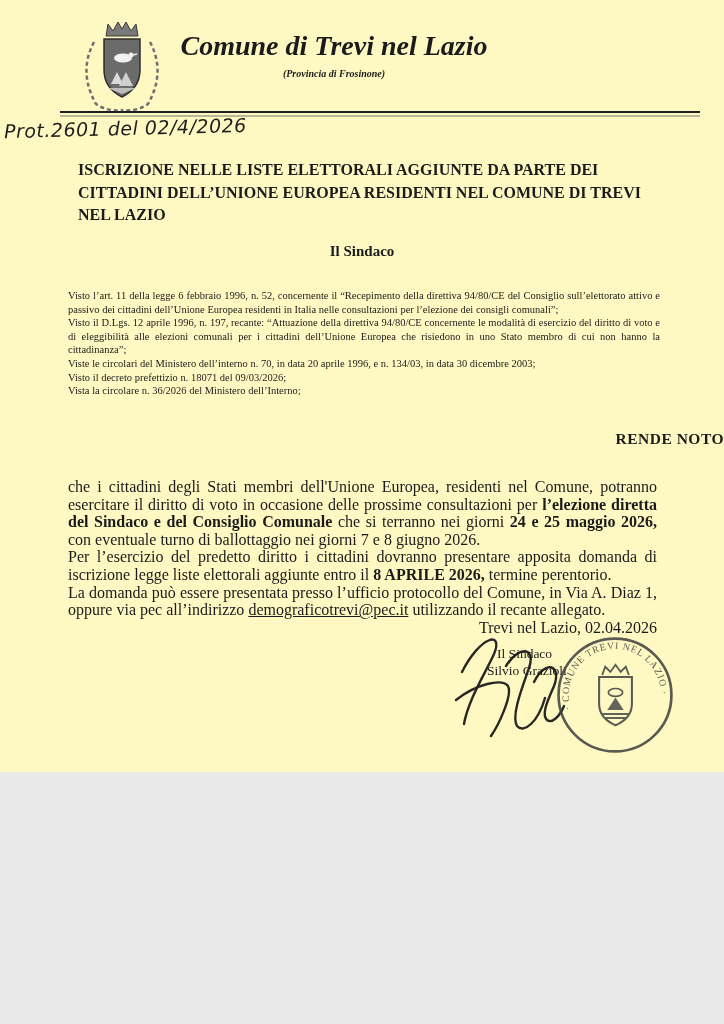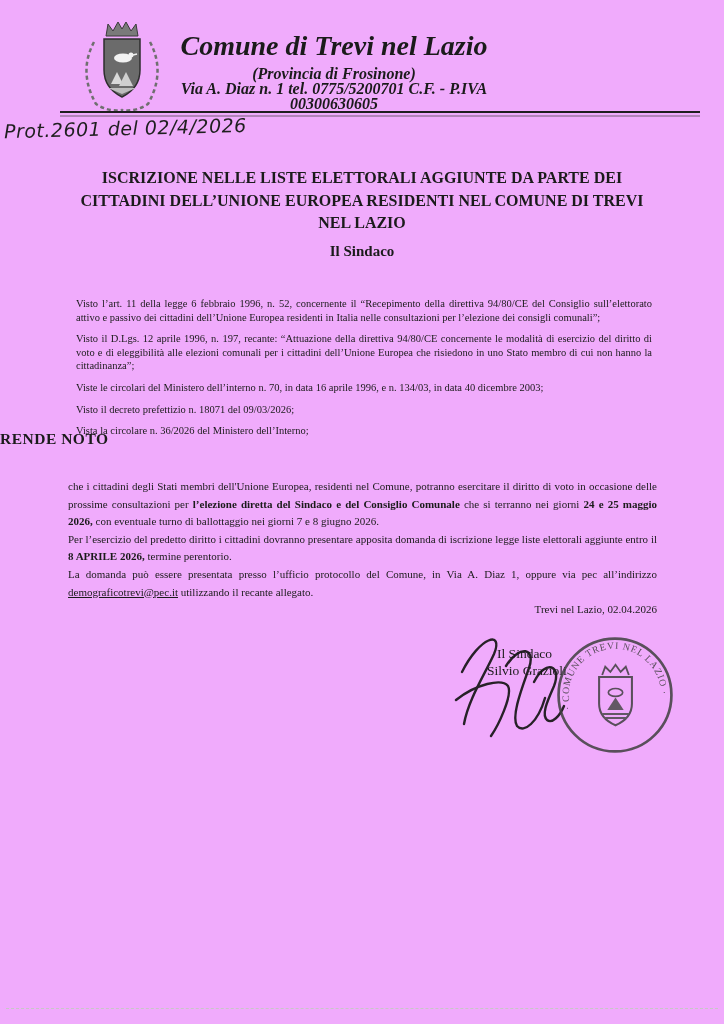--- a/index.html
+++ b/index.html
@@ -1,45 +1,45 @@
 <!DOCTYPE html>
 <html><head>
 <meta charset="utf-8">
 <style>
   html,body{margin:0;padding:0;background:#e9e9e9;}
   .page{
-    position:relative;width:724px;height:1024px;margin:0 auto;
-    background:#f0abfc;overflow:hidden;
+    position:relative;width:724px;height:772px;margin:0 auto;
+    background:#fef9c3;overflow:hidden;
     font-family:"Liberation Serif",serif;color:#1b1b1b;
   }
   
   .logo{position:absolute;left:78px;top:14px;width:88px;height:100px;}
   .header-text{position:absolute;left:148px;top:26px;width:372px;text-align:center;}
   .muni-title{margin:0;font-size:28px;line-height:40px;font-weight:bold;font-style:italic;white-space:nowrap;}
-  .muni-sub{margin:0;font-size:16px;line-height:15px;font-weight:bold;font-style:italic;}
+  .muni-sub{margin:0;font-size:10px;line-height:15px;font-weight:bold;font-style:italic;}
   .header-rule{position:absolute;left:60px;top:111px;width:640px;height:0;
     border-top:2px solid #1f1f1f;}
   .header-rule::after{content:"";position:absolute;left:0;top:2px;width:100%;height:2px;
     background:rgba(60,60,60,.35);filter:blur(.6px);}
   
   .prot-note{position:absolute;left:4px;top:117px;
     font-family:"DejaVu Sans",sans-serif;font-style:italic;font-size:19px;
     letter-spacing:.5px;transform:rotate(-1.5deg);color:#1f1f1f;}
   
-  .notice-title{position:absolute;left:78px;top:167px;width:568px;text-align:center;
+  .notice-title{position:absolute;left:78px;top:159px;width:568px;
     font-weight:bold;font-size:16px;line-height:22.5px;}
   .issuer{position:absolute;left:0;top:243px;width:724px;text-align:center;
     font-weight:bold;font-size:15px;}
   .premises{position:absolute;left:68px;top:289px;width:592px;
     font-size:10.5px;line-height:13.6px;text-align:justify;}
-  .premises p{margin:8px;}
-  .rende-noto{position:absolute;left:0;top:430px;width:724px;text-align:left;
+  .premises p{margin:0;}
+  .rende-noto{position:absolute;left:0;top:430px;width:724px;text-align:right;
     font-weight:bold;font-size:15.5px;letter-spacing:.5px;}
   .body-text{position:absolute;left:68px;top:478px;width:589px;
-    font-size:11px;line-height:17.6px;text-align:justify;}
+    font-size:16px;line-height:17.6px;text-align:justify;}
   .body-text p{margin:0;}
   .body-text .b{font-weight:bold;}
   .body-text .u{text-decoration:underline;font-family:Liberation Serif, serif;}
   .dateline{text-align:right;}
   
   .sig-role{position:absolute;left:497px;top:646px;font-size:13.5px;}
   .sig-name{position:absolute;left:487px;top:663px;font-size:13.5px;}
   .sig-scrawl{position:absolute;left:448px;top:628px;width:140px;height:118px;opacity:.92;}
   .stamp{position:absolute;left:556px;top:636px;width:118px;height:118px;opacity:.85;}
   
@@ -65,34 +65,33 @@
       <circle cx="53" cy="41" r="2.5" fill="#f2f2f2"></circle>
       <path d="M55 41 L59 40" stroke="#f2f2f2" stroke-width="1.5"></path>
 
       <path d="M33 70 L39 58 L45 70 Z" fill="#d9d9d9"></path>
       <path d="M41 72 L48 58 L55 72 Z" fill="#cfcfcf"></path>
       <path d="M30 74 L44 74 L58 74 L44 80 Z" fill="#bdbdbd"></path>
     </svg>
     <div class="header-text">
       <h1 class="muni-title">Comune di Trevi nel Lazio</h1>
       <p class="muni-sub">(Provincia di Frosinone)</p>
-      <p class="muni-sub">Via A. Diaz n. 1  tel. 0775/5200701 C.F. - P.IVA 00300630605</p>
     </div>
     <div class="header-rule"></div>
   </div>
 
   <div class="prot-note">Prot.2601 del 02/4/2026</div>
 
   <div class="notice-title">ISCRIZIONE NELLE LISTE ELETTORALI AGGIUNTE DA PARTE DEI CITTADINI DELL’UNIONE EUROPEA RESIDENTI NEL COMUNE DI TREVI NEL LAZIO</div>
   <div class="issuer">Il Sindaco</div>
 
   <div class="premises">
     <p>Visto l’art. 11 della legge 6 febbraio 1996, n. 52, concernente il “Recepimento della direttiva 94/80/CE del Consiglio sull’elettorato attivo e passivo dei cittadini dell’Unione Europea residenti in Italia nelle consultazioni per l’elezione dei consigli comunali”;</p>
     <p>Visto il D.Lgs. 12 aprile 1996, n. 197, recante: “Attuazione della direttiva 94/80/CE concernente le modalità di esercizio del diritto di voto e di eleggibilità alle elezioni comunali per i cittadini dell’Unione Europea che risiedono in uno Stato membro di cui non hanno la cittadinanza”;</p>
-    <p>Viste le circolari del Ministero dell’interno n. 70, in data 16 aprile 1996, e n. 134/03, in data 40 dicembre 2003;</p>
+    <p>Viste le circolari del Ministero dell’interno n. 70, in data 20 aprile 1996, e n. 134/03, in data 30 dicembre 2003;</p>
     <p>Visto il decreto prefettizio n. 18071 del 09/03/2026;</p>
     <p>Vista la circolare n. 36/2026 del Ministero dell’Interno;</p>
   </div>
 
   <div class="rende-noto">RENDE NOTO</div>
 
   <div class="body-text">
     <p><span>che i cittadini degli Stati membri dell'Unione Europea, residenti nel Comune, potranno esercitare il diritto di voto in occasione delle prossime consultazioni per </span><span class="b">l’elezione diretta del Sindaco e del Consiglio Comunale</span><span> che si terranno nei giorni </span><span class="b">24 e 25 maggio 2026,</span><span> con eventuale turno di ballottaggio nei giorni 7 e 8 giugno 2026.</span></p>
     <p><span>Per l’esercizio del predetto diritto i cittadini dovranno presentare apposita domanda di iscrizione legge liste elettorali aggiunte entro il </span><span class="b">8 APRILE 2026,</span><span> termine perentorio.</span></p>
     <p><span>La domanda può essere presentata presso l’ufficio protocollo del Comune, in Via A. Diaz 1, oppure via pec all’indirizzo </span><span class="u">demograficotrevi@pec.it</span><span> utilizzando il recante allegato.</span></p>

